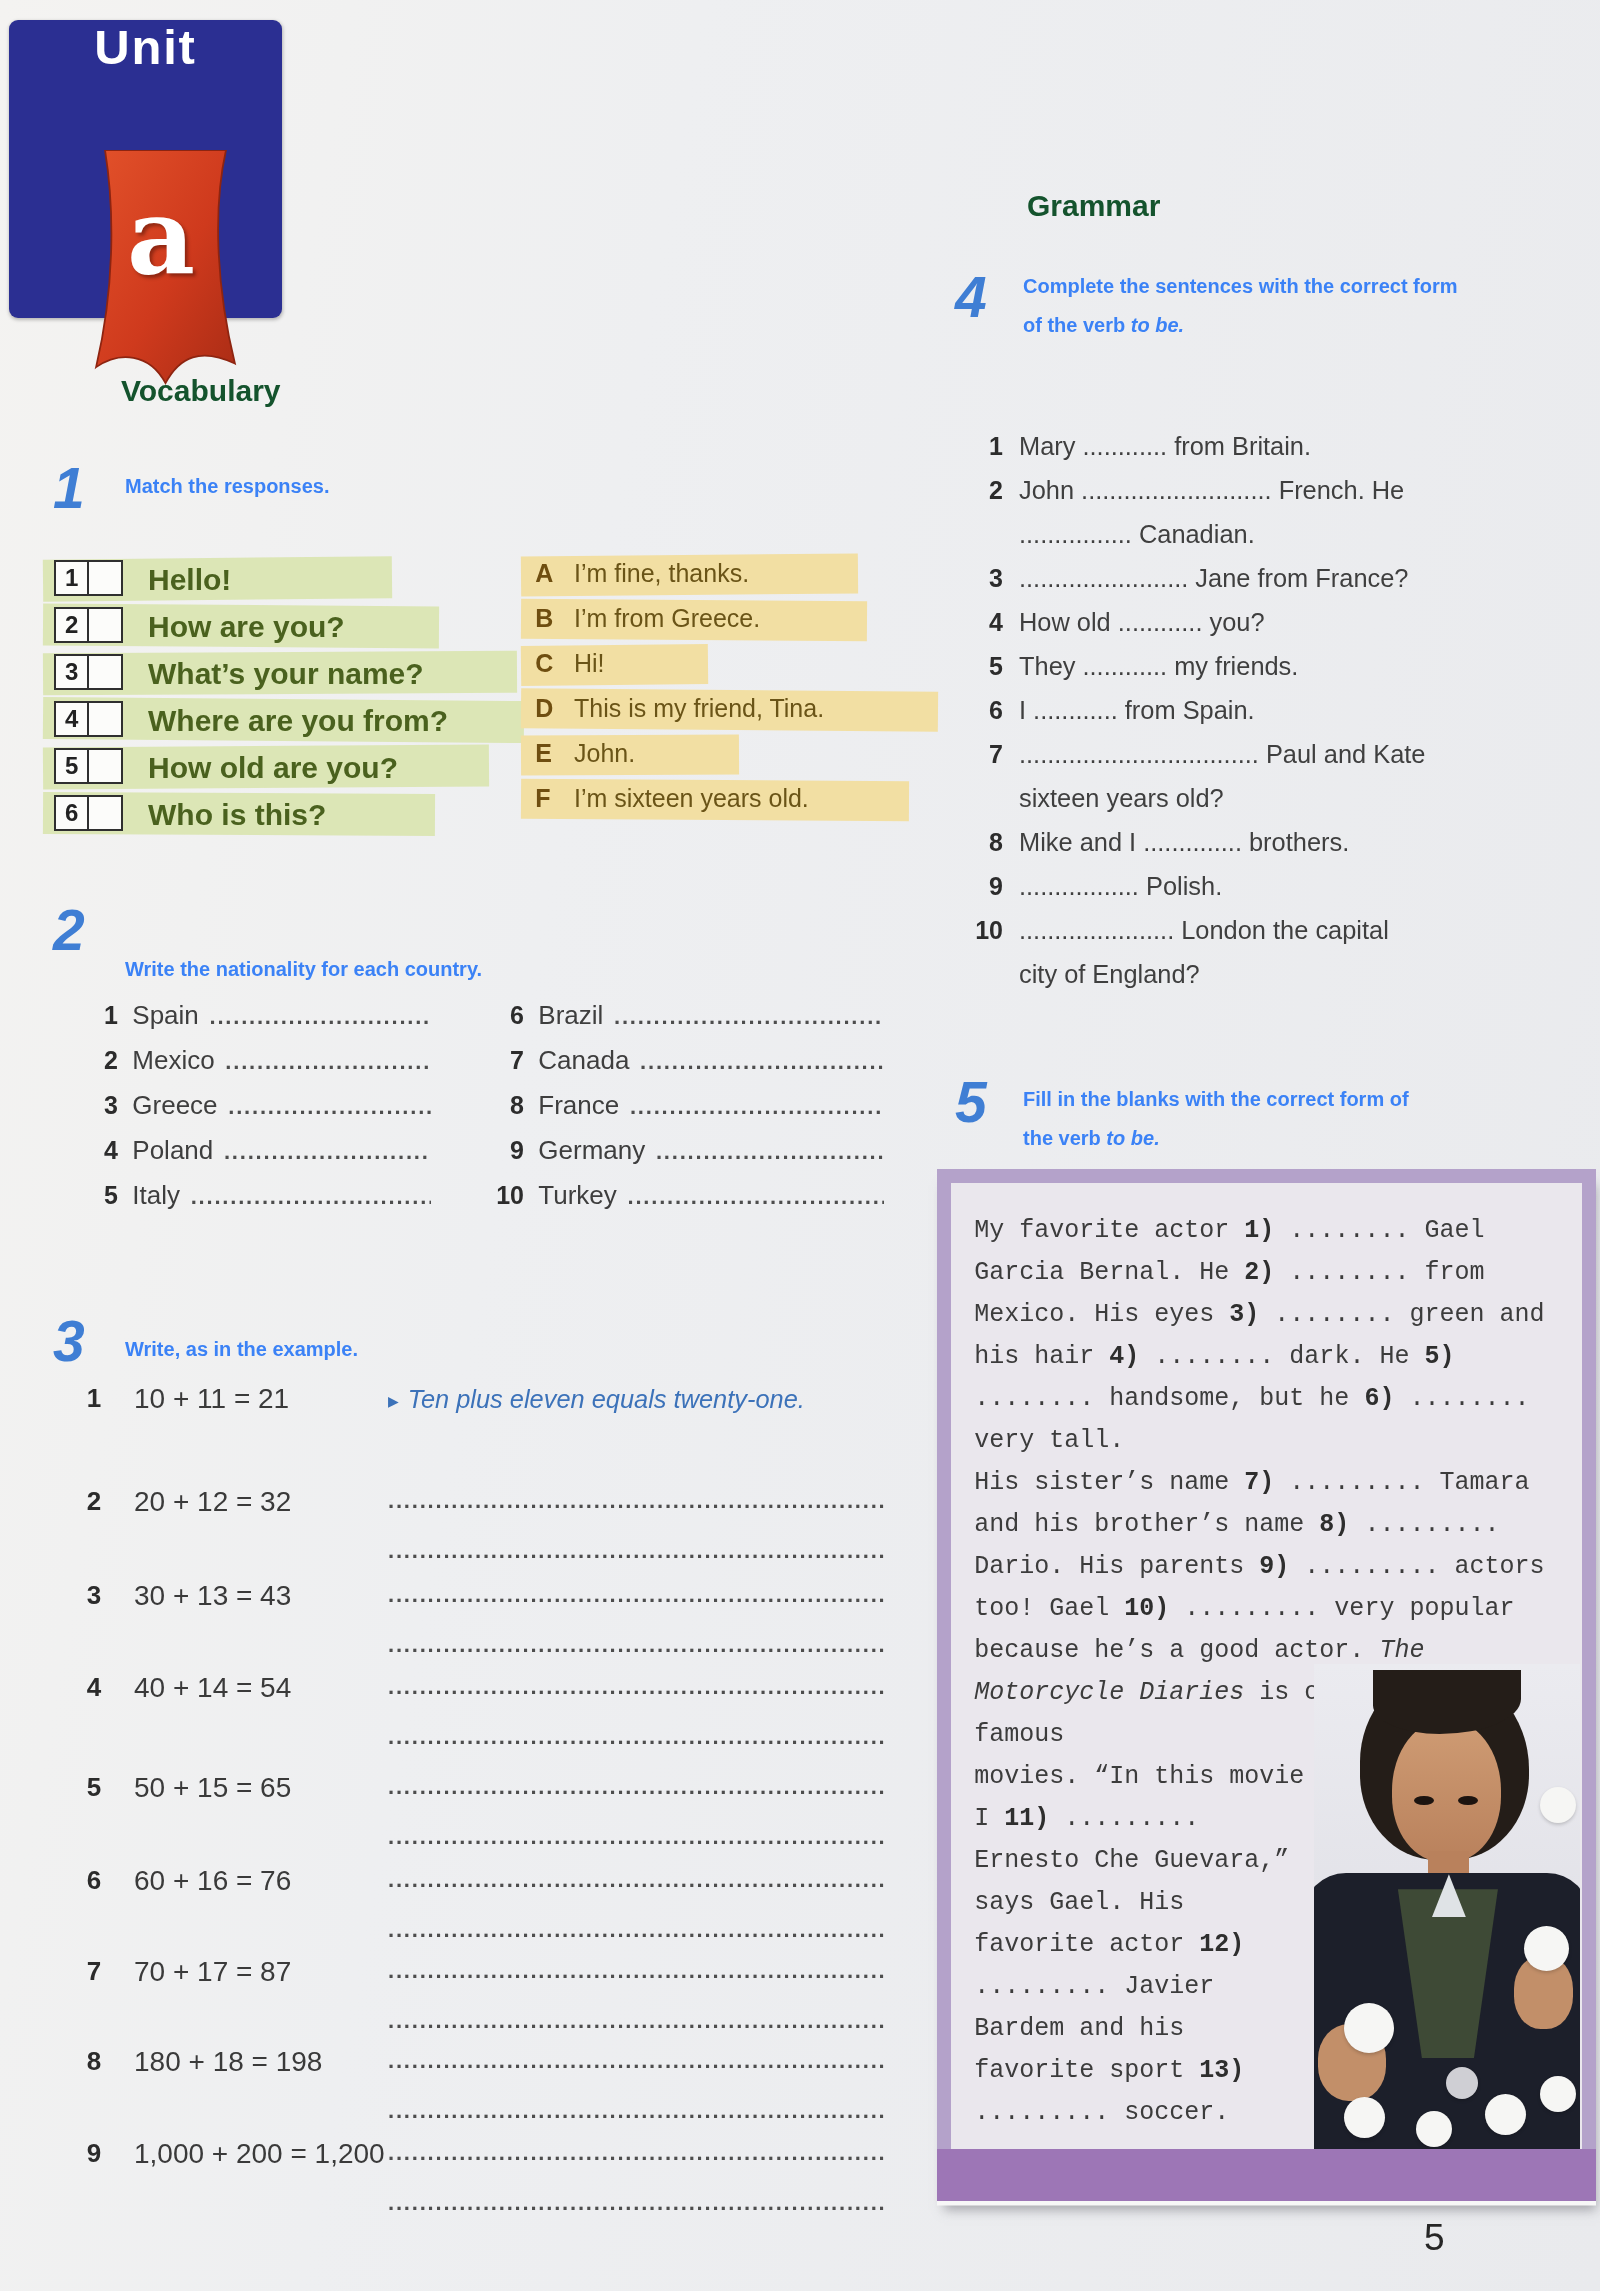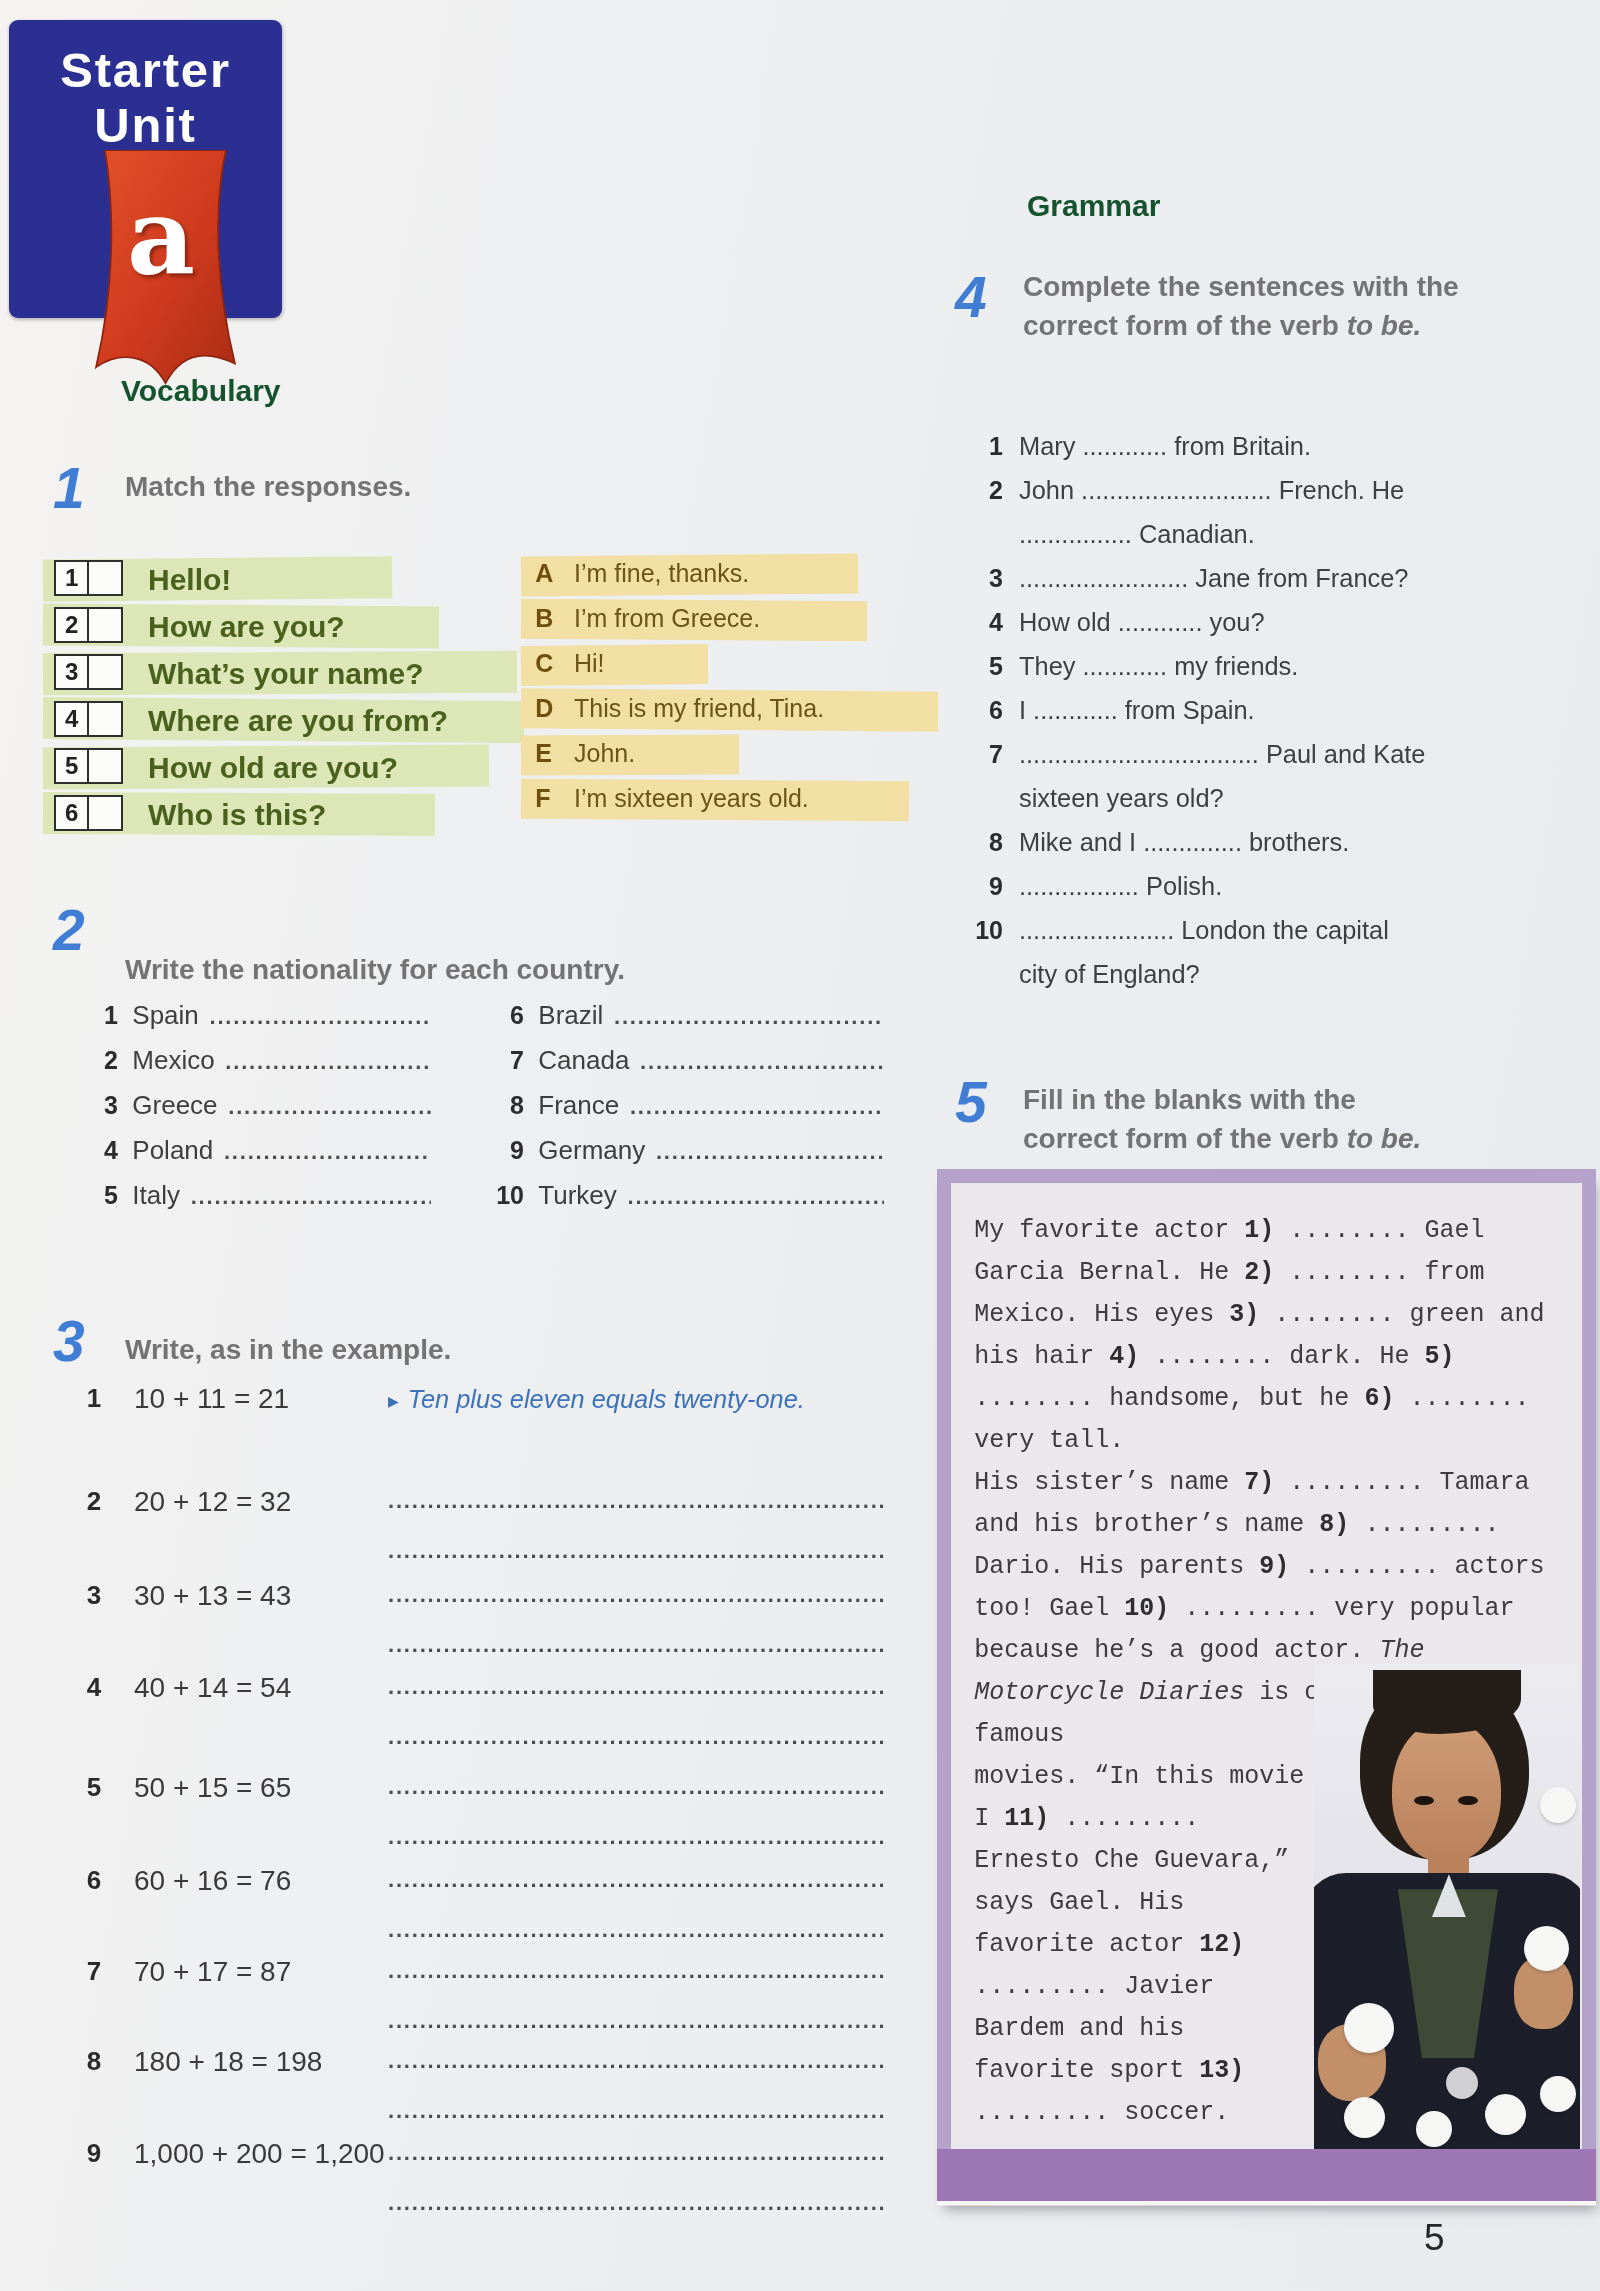--- a/index.html
+++ b/index.html
@@ -14,21 +14,21 @@
   .badge .bline{color:#fff;font-weight:bold;font-size:49px;letter-spacing:1.8px;text-align:center;line-height:55px;}
   .badge .bline1{margin-top:23px;}
   .ribbon{position:absolute;left:94px;top:150px;width:143px;height:307px;}
   .ribbon svg{position:absolute;left:0;top:0;}
   .ribbon .rletter{position:absolute;left:0;top:25px;width:134px;text-align:center;
     font-family:"DejaVu Serif",serif;font-weight:bold;font-size:105px;color:#fff;
     text-shadow:2.7px 2.7px 3.6px rgba(60,10,0,.45);}
   
   .sec-title{position:absolute;font-size:30px;font-weight:bold;color:#14532d;}
   .exnum{position:absolute;font-size:57px;line-height:57px;font-weight:bold;font-style:italic;color:#3f7ed4;}
-  .instr{position:absolute;font-size:28px;font-weight:bold;color:#737373;line-height:39px;}
+  .instr{position:absolute;font-size:20px;font-weight:bold;color:#3b82f6;line-height:39px;}
   .instr .it{font-style:italic;}
   
   .prompts{position:absolute;left:43px;top:557px;width:481px;}
   .prow{position:relative;height:47px;}
   .pstrip{position:absolute;left:0;top:0.9px;height:42px;background:#dce6b6;}
   .nbox,.abox{position:absolute;top:2.7px;width:36px;height:36px;background:#fcfcfa;border:2.7px solid #2f2f2f;
     box-sizing:border-box;display:flex;align-items:center;justify-content:center;
     font-size:24px;font-weight:bold;color:#222;}
   .nbox{left:10.7px;}
   .abox{left:44px;}
@@ -108,21 +108,20 @@
   .ball.b6{left:171px;top:430px;width:41px;height:41px;}
   .ball.b7{left:226px;top:412px;width:36px;height:36px;}
   .ball.gray{left:132px;top:403px;width:32px;height:32px;background:#cfcfd4;}
   
   .pagenum{position:absolute;left:1424px;top:2217px;font-size:37px;color:#262626;}
 </style>
 </head>
 <body>
 
 <div class="badge">
-  <div class="bline bline1">Starter</div>
   <div class="bline">Unit</div>
 </div>
 <div class="ribbon">
   <svg width="143" height="307" viewBox="0 0 160 345">
     <defs>
       <linearGradient id="rg" x1="0" y1="0" x2="1" y2="1">
         <stop offset="0" stop-color="#e2512a"></stop>
         <stop offset="0.55" stop-color="#cf3a1d"></stop>
         <stop offset="1" stop-color="#a92c15"></stop>
       </linearGradient>

